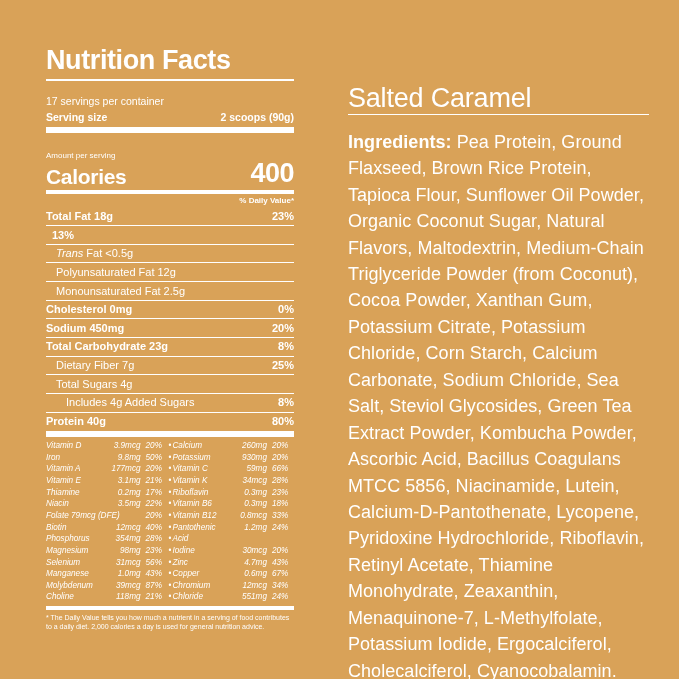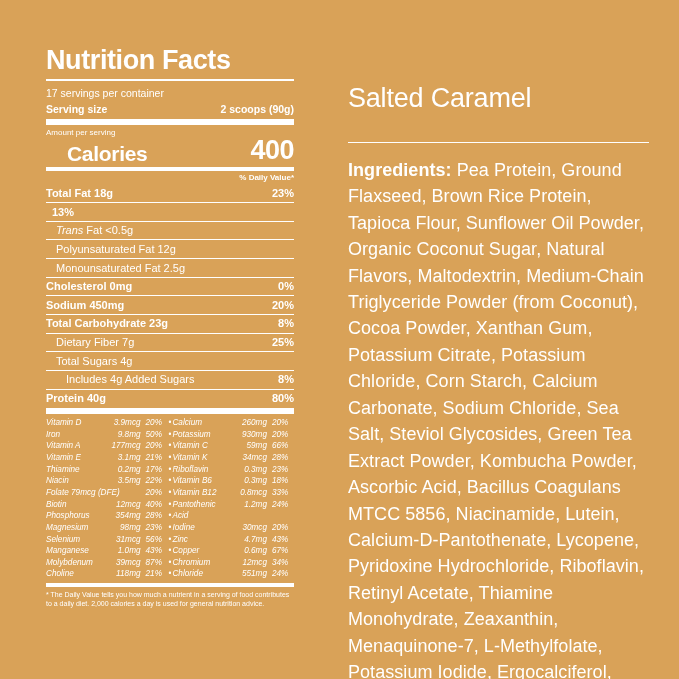--- a/index.html
+++ b/index.html
@@ -35,40 +35,39 @@
     line-height: 1.05;
     margin: 0 0 5px 0;
   }
   .rule-med { border-top: 2px solid #ffffff; }
   .rule-thick { border-top: 6px solid #ffffff; }
   .rule-mid { border-top: 4px solid #ffffff; }
 
   .nf-servings {
     font-size: 10.5px;
     line-height: 1.25;
-    padding: 6px 0 3px 0;
+    padding: 14px 0 3px 0;
   }
   .nf-serving-row {
     display: flex;
     justify-content: space-between;
     font-weight: bold;
     font-size: 10.5px;
   }
   .nf-amount {
     font-size: 8px;
-    padding-top: 3px;
+    padding-top: 18px;
     padding-bottom: 0px;
   }
   .nf-cal-row {
     display: flex;
     align-items: flex-end;
     justify-content: space-between;
     line-height: 1;
     padding-bottom: 3px;
-    margin-left: 21px;
   }
   .nf-cal-label {
     font-size: 21px;
     font-weight: bold;
     letter-spacing: -0.3px;
   }
   .nf-cal-value {
     font-size: 27px;
     font-weight: bold;
     letter-spacing: -0.5px;
@@ -131,21 +130,21 @@
   .right {
     flex: 1;
     padding-left: 54px;
     padding-top: 38px;
     display: flex;
     flex-direction: column;
   }
   .flavor {
     font-size: 27px;
     line-height: 1.1;
-    margin: 0 0 28px 0;
+    margin: 0 0 0 0;
     letter-spacing: -0.2px;
   }
   .flavor-rule {
     border-top: 1px solid #ffffff;
     margin-bottom: 14px;
   }
   .ingredients {
     font-size: 18px;
     line-height: 1.47;
     letter-spacing: 0.05px;

